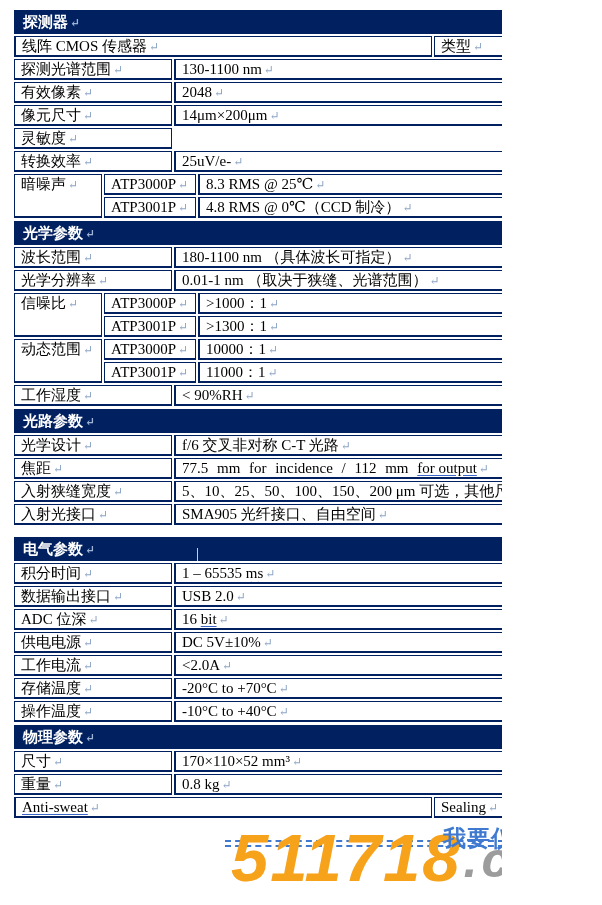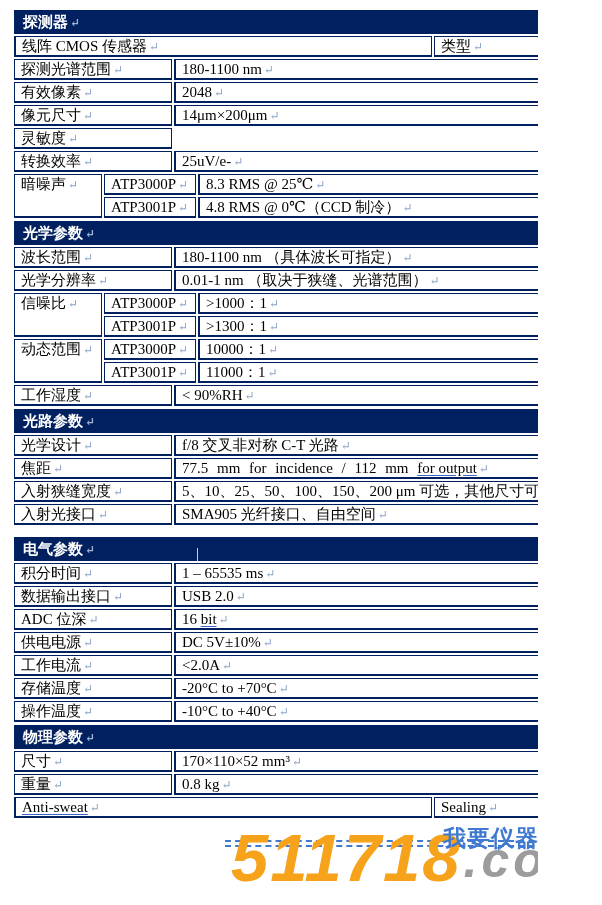--- a/index.html
+++ b/index.html
@@ -1,17 +1,17 @@
 <!DOCTYPE html>
 <html style="--navy: #002060; --wm-orange: #f7a21b; --wm-blue: #3f7ad0; --wm-gray: #9c9c9c;"><head>
 <meta charset="utf-8">
 <style>
   html,body{margin:0;padding:0;background:#ffffff;}
   body{width:602px;height:905px;font-family:"Liberation Serif","DejaVu Serif",serif;color:#000;}
-  .page{position:relative;width:502px;height:905px;overflow:hidden;background:#fff;padding-left:36px;}
+  .page{position:relative;width:502px;height:905px;overflow:hidden;background:#fff;}
   .tables{position:absolute;left:14px;top:10px;width:578px;}
   .section{margin-top:3px;}
   .section:first-child{margin-top:0;}
   .section.gap-before{margin-top:12px;}
   .sec-header{position:relative;box-sizing:border-box;height:24px;line-height:22px;
     background:var(--navy,#002060);border:1px solid var(--navy,#002060);
     color:#fff;font-weight:bold;font-size:15px;padding:0 0 0 8px;}
   .row,.splitrow{position:relative;display:flex;gap:2px;margin-top:2px;align-items:stretch;}
   .subcol{flex:1;display:flex;flex-direction:column;gap:2px;min-width:0;}
   .subrow{position:relative;display:flex;gap:2px;min-width:0;}
@@ -51,21 +51,21 @@
   <div class="tables" id="tables">
       <div class="section">
         <div class="sec-header"><span>探测器</span><span class="ret">↵</span><span class="endmark"></span></div>
         <div class="row">
           <div class="cell value"><span>线阵 CMOS 传感器</span><span class="ret">↵</span></div>
           <div class="cell label"><span>类型</span><span class="ret">↵</span></div>
           <span class="endmark"></span>
         </div>
         <div class="row">
           <div class="cell label"><span>探测光谱范围</span><span class="ret">↵</span></div>
-          <div class="cell value"><span>180-1100 nm</span><span class="ret">↵</span></div>
+          <div class="cell value"><span>130-1100 nm</span><span class="ret">↵</span></div>
           <span class="endmark"></span>
         </div>
         <div class="row">
           <div class="cell label"><span>有效像素</span><span class="ret">↵</span></div>
           <div class="cell value"><span>2048</span><span class="ret">↵</span></div>
           <span class="endmark"></span>
         </div>
         <div class="row">
           <div class="cell label"><span>像元尺寸</span><span class="ret">↵</span></div>
           <div class="cell value"><span>14μm×200μm</span><span class="ret">↵</span></div>
@@ -141,21 +141,21 @@
         <div class="row">
           <div class="cell label"><span>工作湿度</span><span class="ret">↵</span></div>
           <div class="cell value"><span>&lt; 90%RH</span><span class="ret">↵</span></div>
           <span class="endmark"></span>
         </div>
       </div>
       <div class="section">
         <div class="sec-header"><span>光路参数</span><span class="ret">↵</span><span class="endmark"></span></div>
         <div class="row">
           <div class="cell label"><span>光学设计</span><span class="ret">↵</span></div>
-          <div class="cell value"><span>f/8 交叉非对称 C-T 光路</span><span class="ret">↵</span></div>
+          <div class="cell value"><span>f/6 交叉非对称 C-T 光路</span><span class="ret">↵</span></div>
           <span class="endmark"></span>
         </div>
         <div class="row">
           <div class="cell label"><span>焦距</span><span class="ret">↵</span></div>
           <div class="cell value"><span class="seg-sp">77.5 mm for incidence / 112 mm </span><span class="seg-dbl">for output</span><span class="ret">↵</span></div>
           <span class="endmark"></span>
         </div>
         <div class="row">
           <div class="cell label"><span>入射狭缝宽度</span><span class="ret">↵</span></div>
           <div class="cell value"><span>5、10、25、50、100、150、200 </span><span class="seg-wavy">μm</span><span> 可选，其他尺寸可定制</span><span class="ret">↵</span></div>

